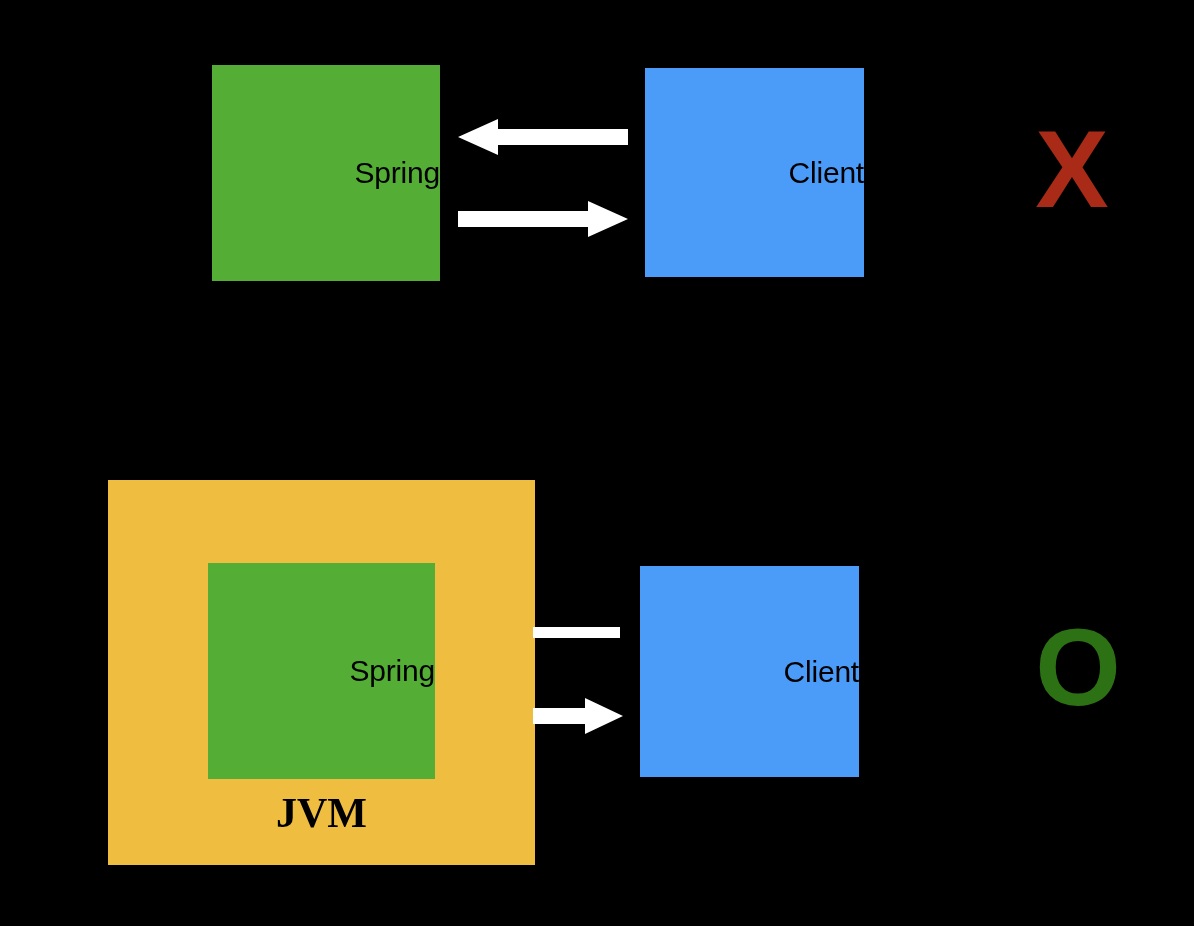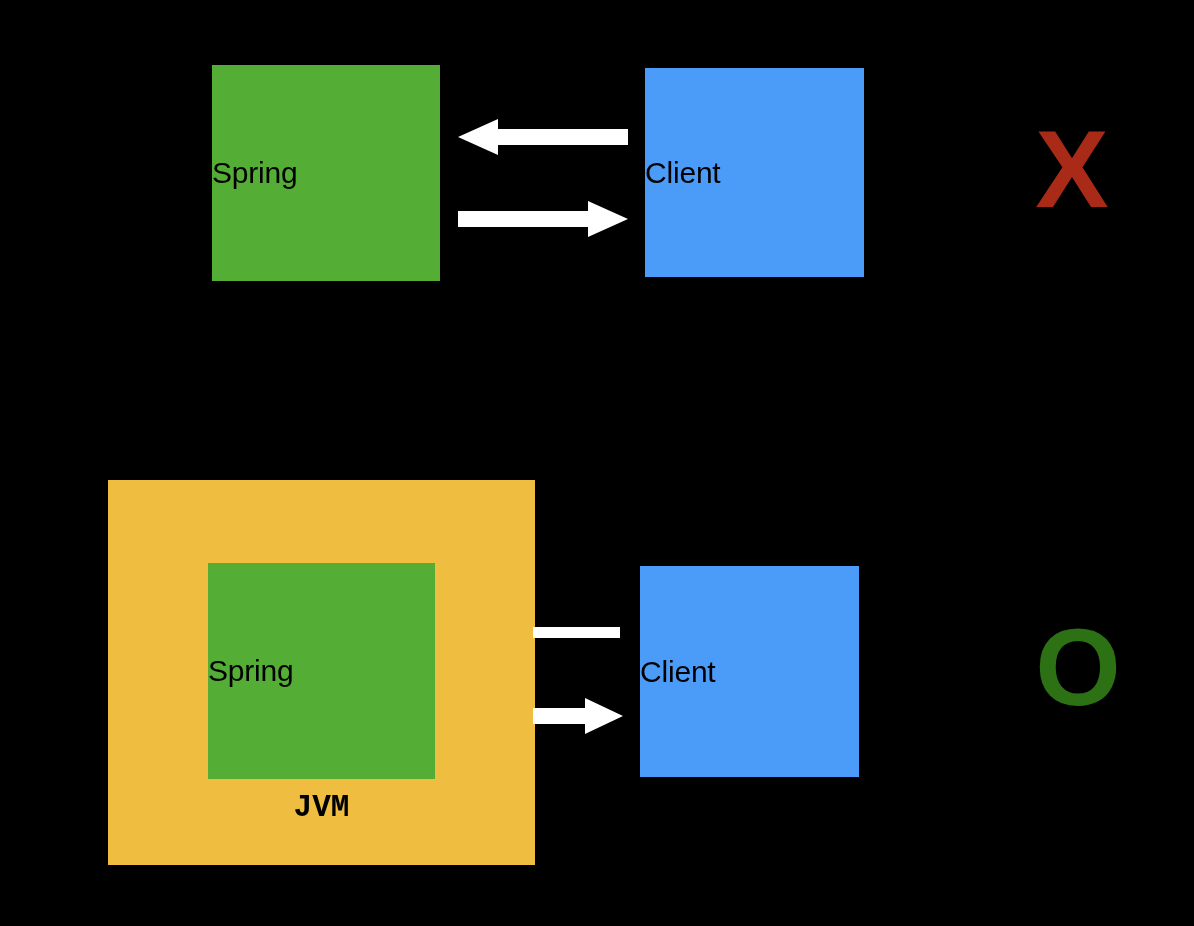--- a/index.html
+++ b/index.html
@@ -16,21 +16,21 @@
     width: 1194px;
     height: 926px;
     background: #000000;
     overflow: hidden;
   }
   .box {
     position: absolute;
     box-sizing: border-box;
     display: flex;
     align-items: center;
-    justify-content: flex-start;
+    justify-content: flex-end;
   }
   .box-label {
     font-family: "Liberation Sans", sans-serif;
     font-size: 30px;
     font-weight: 400;
     color: #000000;
     letter-spacing: -0.2px;
     line-height: 1;
     white-space: nowrap;
   }
@@ -64,22 +64,22 @@
     height: 216px;
   }
   #jvm-label-wrap {
     position: absolute;
     left: 0;
     top: 312px;
     width: 427px;
     text-align: center;
   }
   .jvm-label {
-    font-family: Liberation Mono, monospace;
-    font-size: 31px;
+    font-family: Liberation Serif, serif;
+    font-size: 42px;
     font-weight: 700;
     color: #000000;
     line-height: 1;
     white-space: nowrap;
   }
   #client-box-bottom {
     left: 640px;
     top: 566px;
     width: 219px;
     height: 211px;

